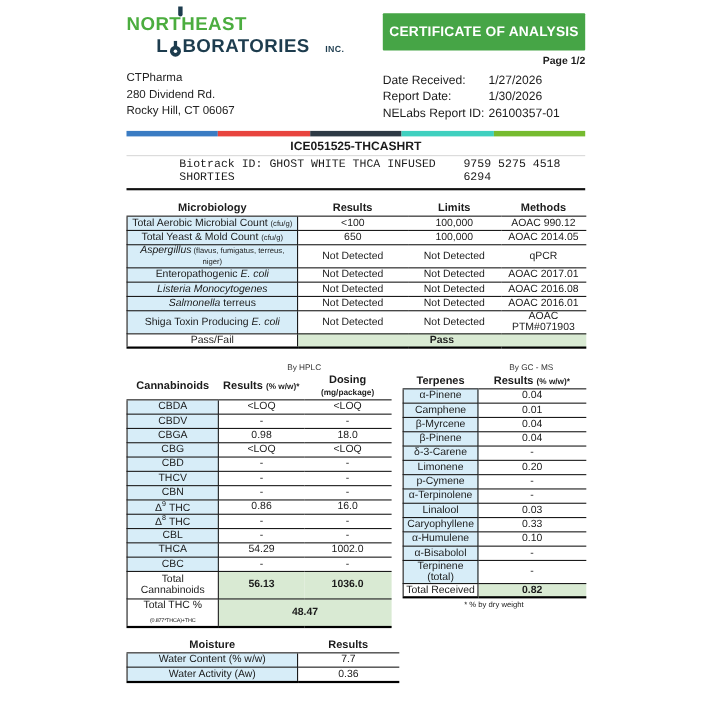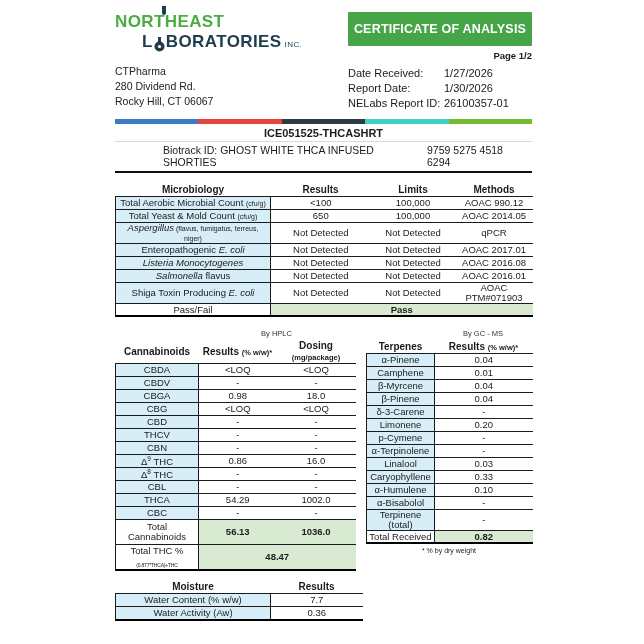--- a/index.html
+++ b/index.html
@@ -12,38 +12,38 @@
 
   
   .hdr { display:flex; justify-content:space-between; }
   .logo-line1 { position:relative; font-size:17px; font-weight:bold; letter-spacing:.4px;
     color:var(--logo-green,#4bad3f); }
   .tube-icon { position:absolute; left:47px; top:-6px; width:4px; height:9px;
     background:var(--logo-navy,#1d3c4e); border-radius:0 0 2px 2px; }
   .logo-line2 { margin-left:27px; font-size:17px; font-weight:bold; letter-spacing:.4px;
     color:var(--logo-navy,#1d3c4e); display:flex; align-items:baseline; }
   .flask-icon { width:11px; height:15px; margin:0 1px; align-self:flex-end; }
-  .inc { font-size:8px; font-weight:normal; margin-left:3px; }
+  .inc { font-size:8px; font-weight:bold; margin-left:14px; }
   .client { margin-top:12px; font-size:10.5px; line-height:1.45; color:#222; }
   .hdr-right { width:184px; }
   .coa-box { background:var(--accent-green,#46a546); color:#fff; text-align:center;
     font-size:12.5px; font-weight:bold; letter-spacing:.2px; padding:10px 2px; border-radius:1px; }
   .page-num { text-align:right; font-size:9.5px; font-weight:bold; margin:4px 0 5px; }
   .meta-row { display:flex; font-size:11px; line-height:1.38; }
   .meta-row .ml { width:96px; }
 
   
   .color-bar { display:flex; height:5px; margin-top:7px; }
   .bar-seg { flex:1; }
 
   
   .sample-title { text-align:center; font-size:11px; font-weight:bold; margin-top:3px; padding-bottom:2px;
     border-bottom:1px solid #d9d9d9; }
   .sample-row { display:flex; justify-content:flex-end; align-items:center;
-    font-size:10.5px; padding:2px 4px 3px 48px; border-bottom:2.5px solid #111; }
+    font-size:10.5px; padding:2px 4px 3px 48px; border-bottom:2.5px solid #111;font-family:Liberation Mono, monospace; }
 
   
   table.dt { border-collapse:collapse; table-layout:fixed; }
   .dt th { font-size:10px; font-weight:bold; text-align:center; padding:1px 2px; height:14px;
     border-bottom:1.6px solid #1b1b1b; }
   .dt td { font-size:9.5px; text-align:center; padding:0 2px; height:13px; line-height:1.05;
     border-bottom:1.4px solid #1b1b1b; }
   .dt tbody td:first-child, .dt tfoot td:first-child {
     border-left:1.2px solid #1b1b1b; border-right:1.6px solid #1b1b1b; }
   .nc { background:var(--cell-blue,#d7edf8); }
@@ -174,21 +174,21 @@
             <td>Not Detected</td>
             <td>AOAC 2017.01</td>
           </tr>
           <tr>
             <td class="nc"><span style="font-style: italic;">Listeria Monocytogenes</span></td>
             <td>Not Detected</td>
             <td>Not Detected</td>
             <td>AOAC 2016.08</td>
           </tr>
           <tr>
-            <td class="nc"><span style="font-style: italic;">Salmonella</span><span> flavus</span></td>
+            <td class="nc"><span style="font-style: italic;">Salmonella</span><span> terreus</span></td>
             <td>Not Detected</td>
             <td>Not Detected</td>
             <td>AOAC 2016.01</td>
           </tr>
           <tr>
             <td class="nc"><span>Shiga Toxin Producing </span><span style="font-style: italic;">E. coli</span></td>
             <td>Not Detected</td>
             <td>Not Detected</td>
             <td>AOAC PTM#071903</td>
           </tr>

